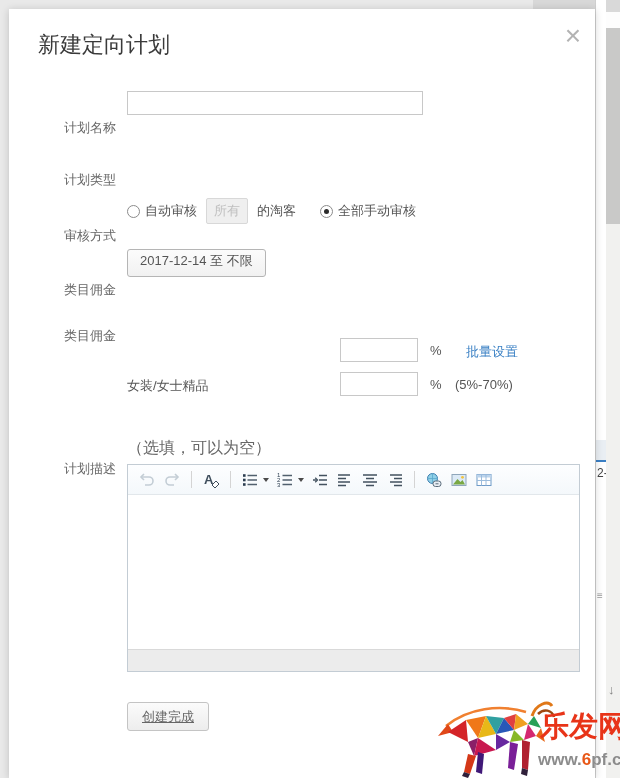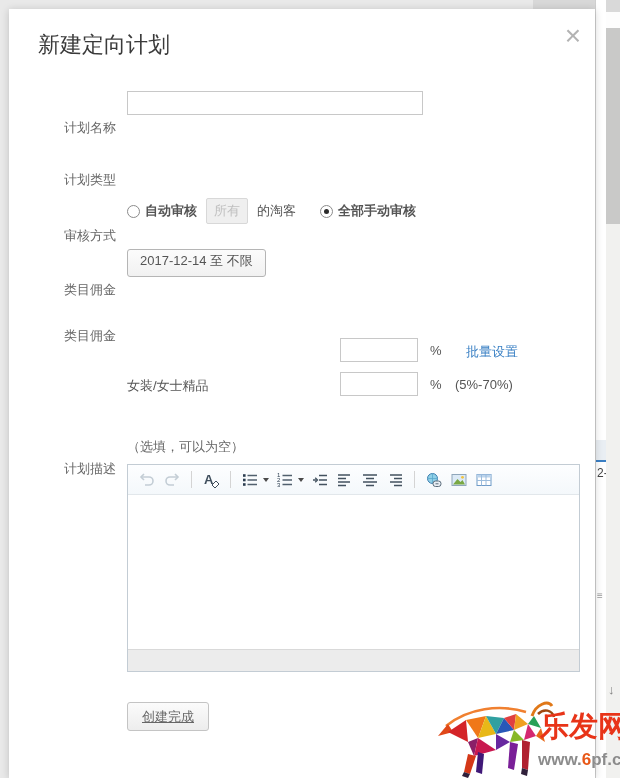--- a/index.html
+++ b/index.html
@@ -30,40 +30,40 @@
   .modal-close { position:absolute; right:14px; top:14px; font-size:28px; line-height:26px; color:#b3b3b3; cursor:pointer; }
   .flabel { position:absolute; left:55px; font-size:13px; color:#666;margin-top:22px; }
   .row-text { position:absolute; left:118px; font-size:13px; color:#555; }
   .link { color:#3a80c4; text-decoration:none; cursor:pointer; }
   input.txt { border:1px solid #c8c8c8; background:#fff; height:24px; font-size:13px; padding:0 4px; color:#333; }
   .in-name { position:absolute; left:118px; top:82px; width:296px; }
   
   .review-row { position:absolute; left:118px; top:188px; height:28px; display:flex; align-items:center; font-size:13px; color:#555; }
   .radio { width:13px; height:13px; border:1px solid #8b8b8b; border-radius:50%; background:#fff; display:inline-block; position:relative; flex:none; }
   .radio.checked::after { content:""; position:absolute; left:3px; top:3px; width:5px; height:5px; border-radius:50%; background:#2b2b2b; }
-  .radio-lbl { margin-left:5px;font-weight:bold; }
+  .radio-lbl { margin-left:5px; }
   .scope-box { margin-left:9px; width:42px; height:26px; line-height:24px; text-align:center;
     background:#efefef; border:1px solid #d8d8d8; border-radius:2px; color:#bfbfbf; }
   .scope-suffix { margin-left:9px; }
   .gap-lg { width:24px; flex:none; }
   
   .date-btn { position:absolute; left:118px; top:240px; height:28px; padding:0 12px;
     background:linear-gradient(#fcfcfc,#f1f1f1); border:1px solid #b5b5b5; border-radius:3px;
     font-size:13px; color:#555; line-height:22px; cursor:pointer; }
   
   .warning { position:absolute; left:118px; top:296px; font-size:13px; color:#dd2222; }
   .in-batch { position:absolute; left:331px; top:329px; width:78px; background:#ebebe2; }
   .pct-batch { position:absolute; left:421px; top:334px; font-size:13px; color:#555; }
   .batch-link { position:absolute; left:457px; top:334px; font-size:13px; }
   .cat-label { position:absolute; left:118px; top:368px; font-size:13px; color:#555; }
   .in-cat { position:absolute; left:331px; top:363px; width:78px; }
   .pct-cat { position:absolute; left:421px; top:368px; font-size:13px; color:#555; }
   .cat-range { position:absolute; left:446px; top:368px; font-size:13px; color:#555; }
   
-  .desc-hint { position:absolute; left:118px; top:429px; font-size:13px; color:#666;font-family:Liberation Serif, serif; }
+  .desc-hint { position:absolute; left:118px; top:429px; font-size:16px; color:#666;font-family:Liberation Serif, serif; }
   .editor { position:absolute; left:118px; top:455px; width:453px; height:208px;
     border:1px solid #c3ccd4; background:#fff; display:flex; flex-direction:column; }
   .toolbar { height:30px; flex:none; display:flex; align-items:center; gap:7px; padding:0 10px;
     background:linear-gradient(#fdfeff,#f4f8fb); border-bottom:1px solid #e2e7eb; }
   .tb-btn { width:18px; height:18px; flex:none; display:flex; align-items:center; cursor:pointer; }
   .tb-sep { width:1px; height:17px; background:#d4d4d4; margin:0 3px; flex:none; }
   .caret { width:0; height:0; border-left:3.5px solid transparent; border-right:3.5px solid transparent;
     border-top:4px solid #4a4a4a; margin-left:-3px; flex:none; cursor:pointer; }
   .editor-body { flex:1; background:#fff; cursor:text; }
   .editor-status { height:22px; flex:none; background:#ececec; border-top:1px solid #d9d9d9; }

